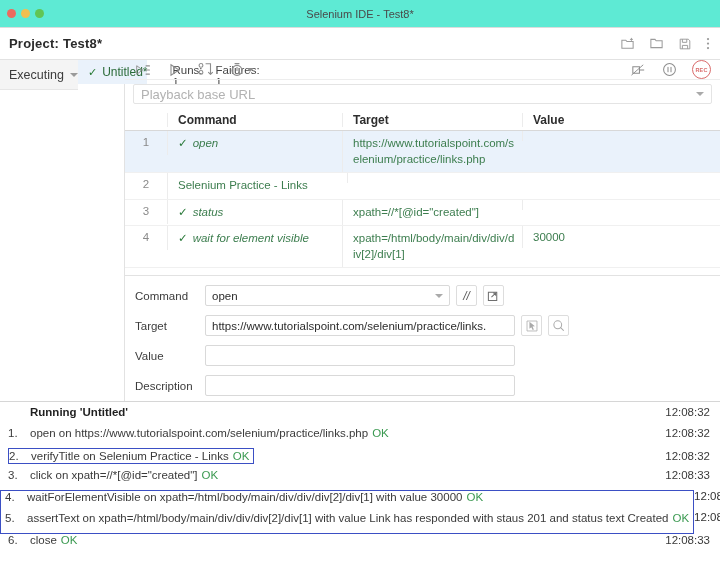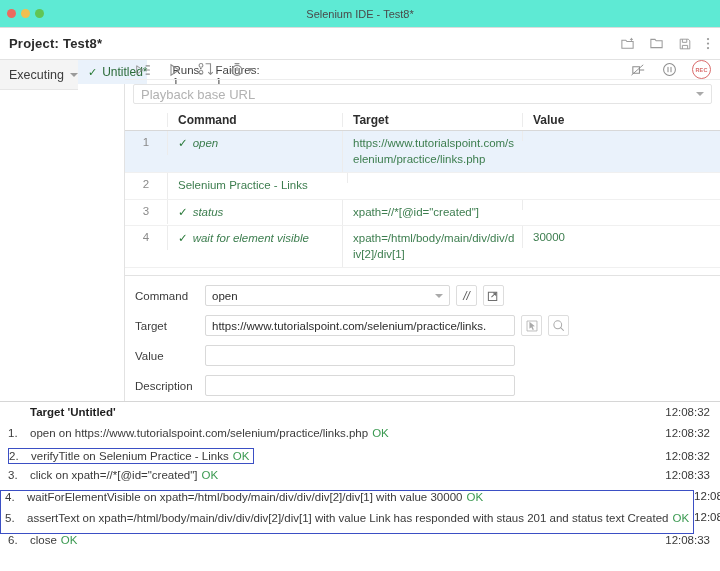--- a/index.html
+++ b/index.html
@@ -440,21 +440,21 @@
 
   </div>
 </div>
 
 <div class="logpanel">
 
   <div class="log-body">
 
     <div class="log-line bold">
       <span class="ln-idx"></span>
-      <span class="ln-txt">Target 'Untitled'</span>
+      <span class="ln-txt">Running 'Untitled'</span>
       <span class="ln-time">12:08:32</span>
     </div>
 
     <div class="log-line">
       <span class="ln-idx">1.</span>
       <span class="ln-txt">open on https://www.tutorialspoint.com/selenium/practice/links.php</span>
       <span class="ok" style="margin-left:4px;">OK</span>
       <span class="ln-time">12:08:32</span>
     </div>
 

